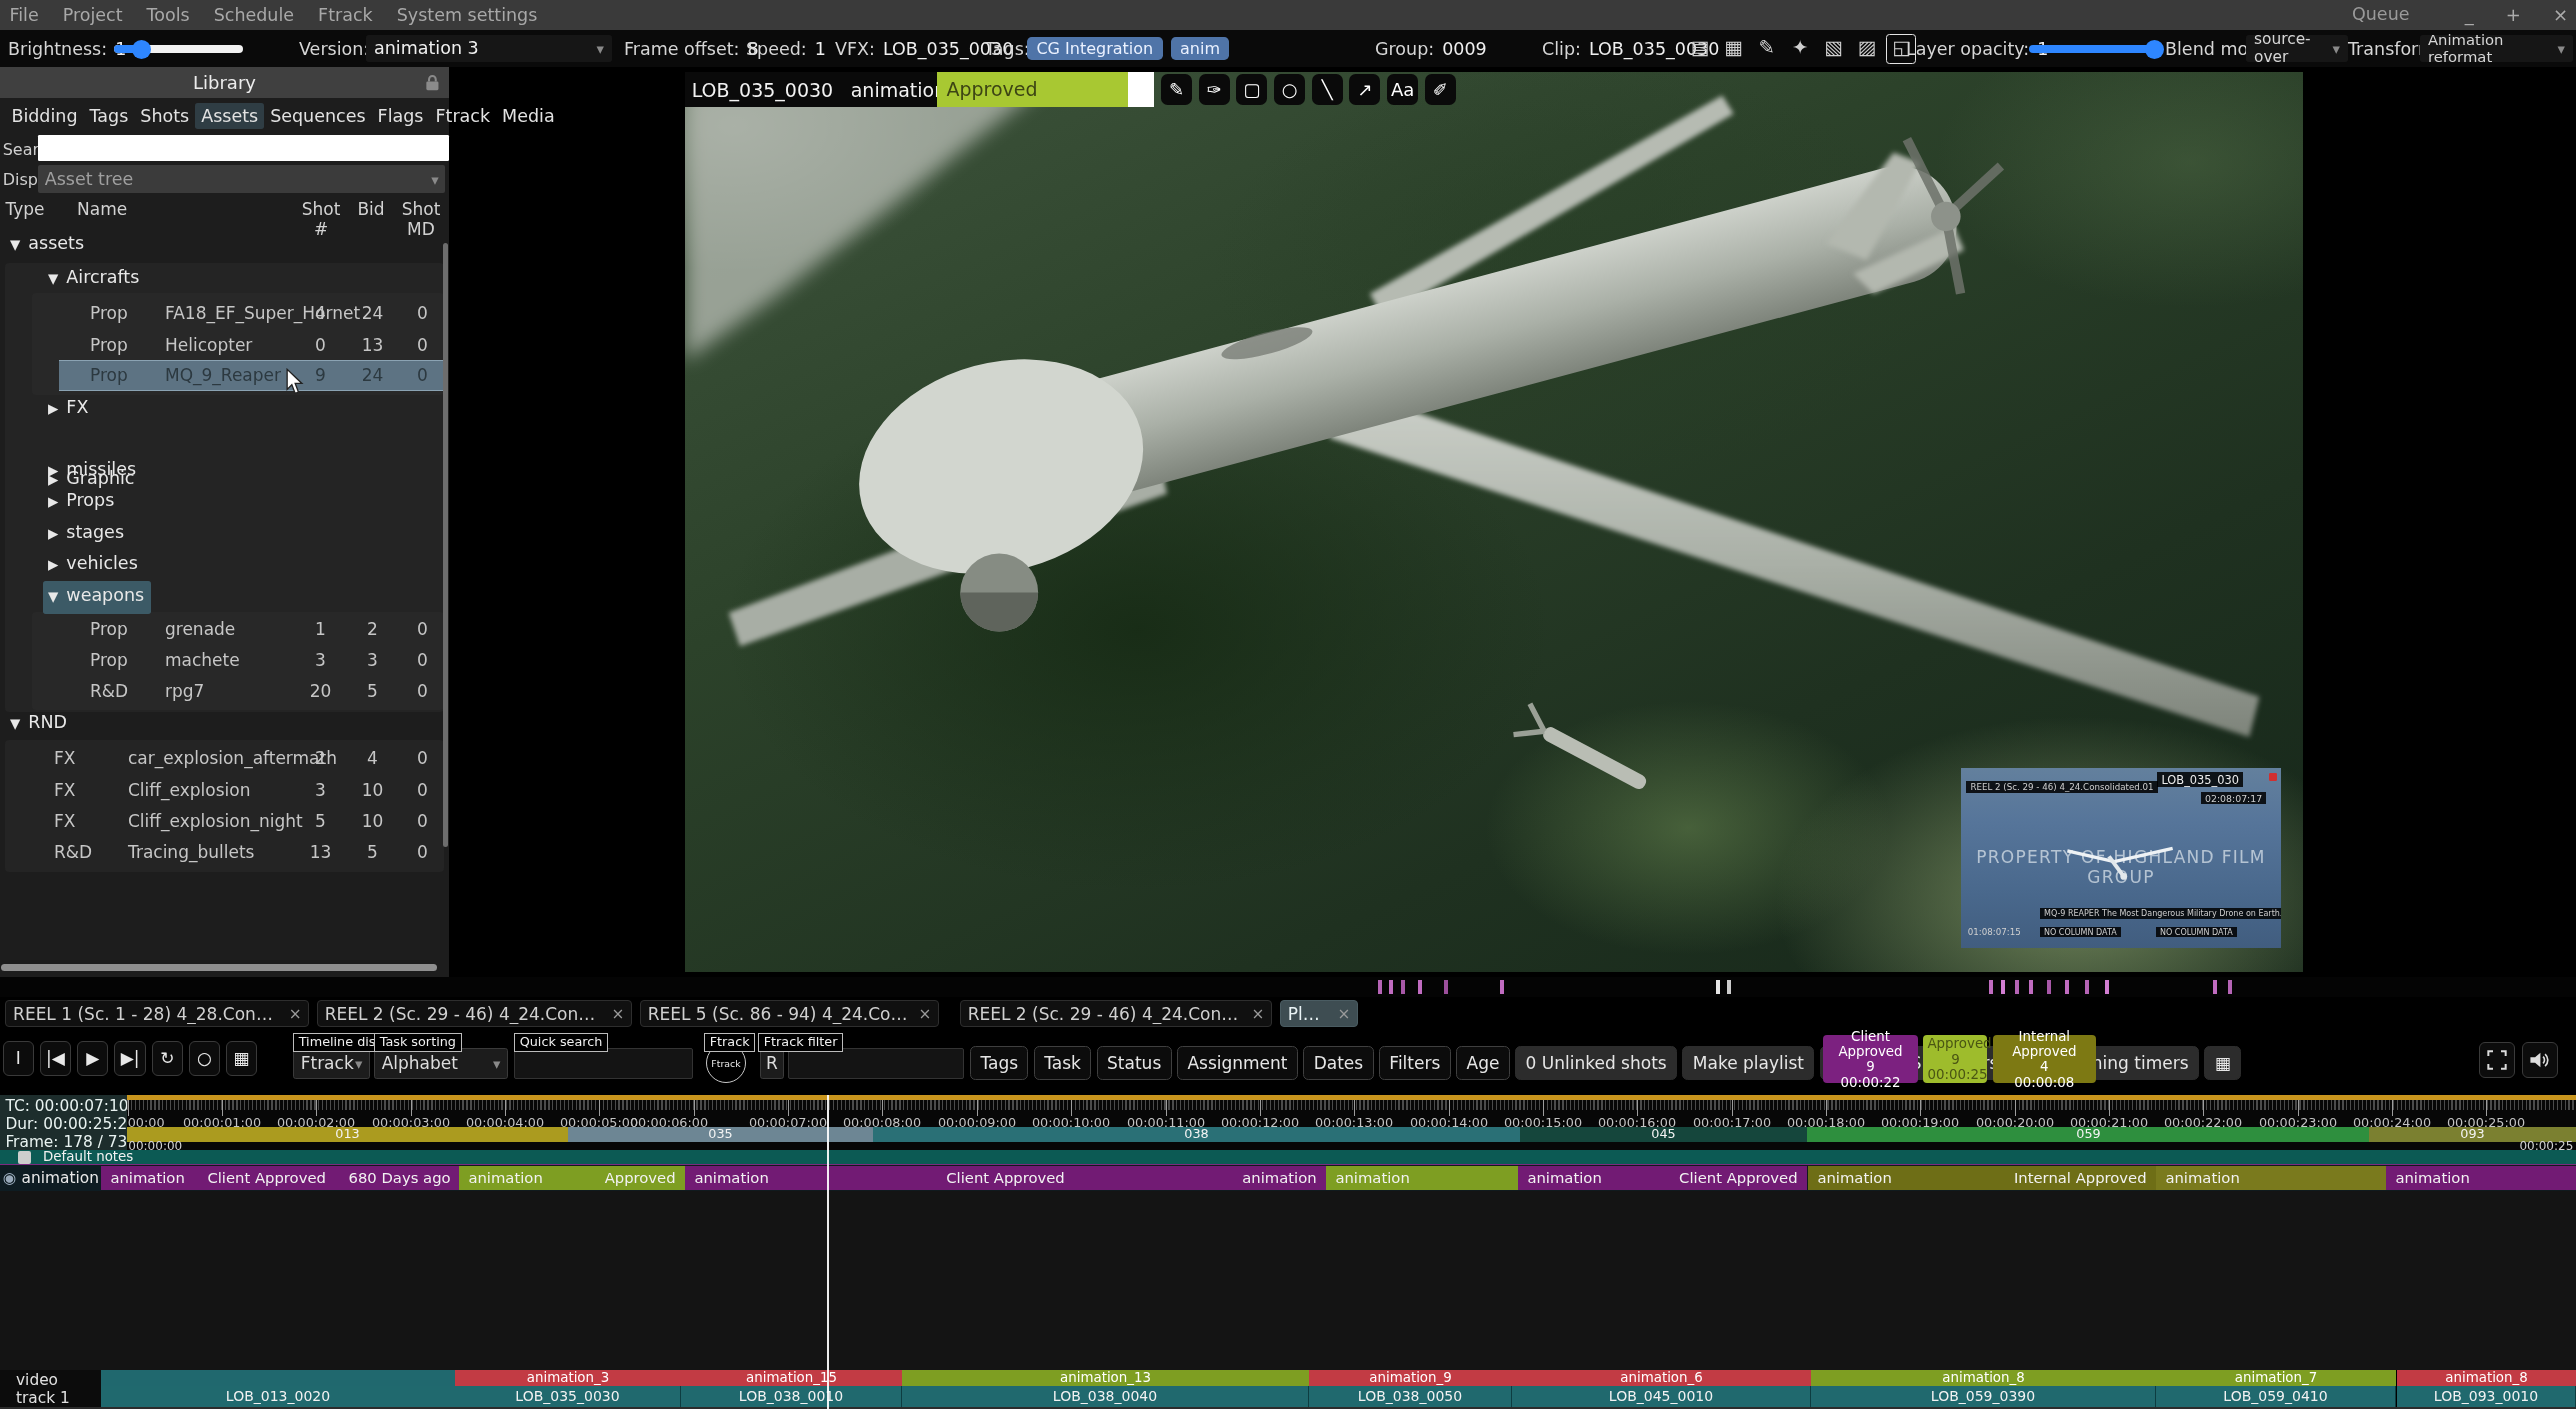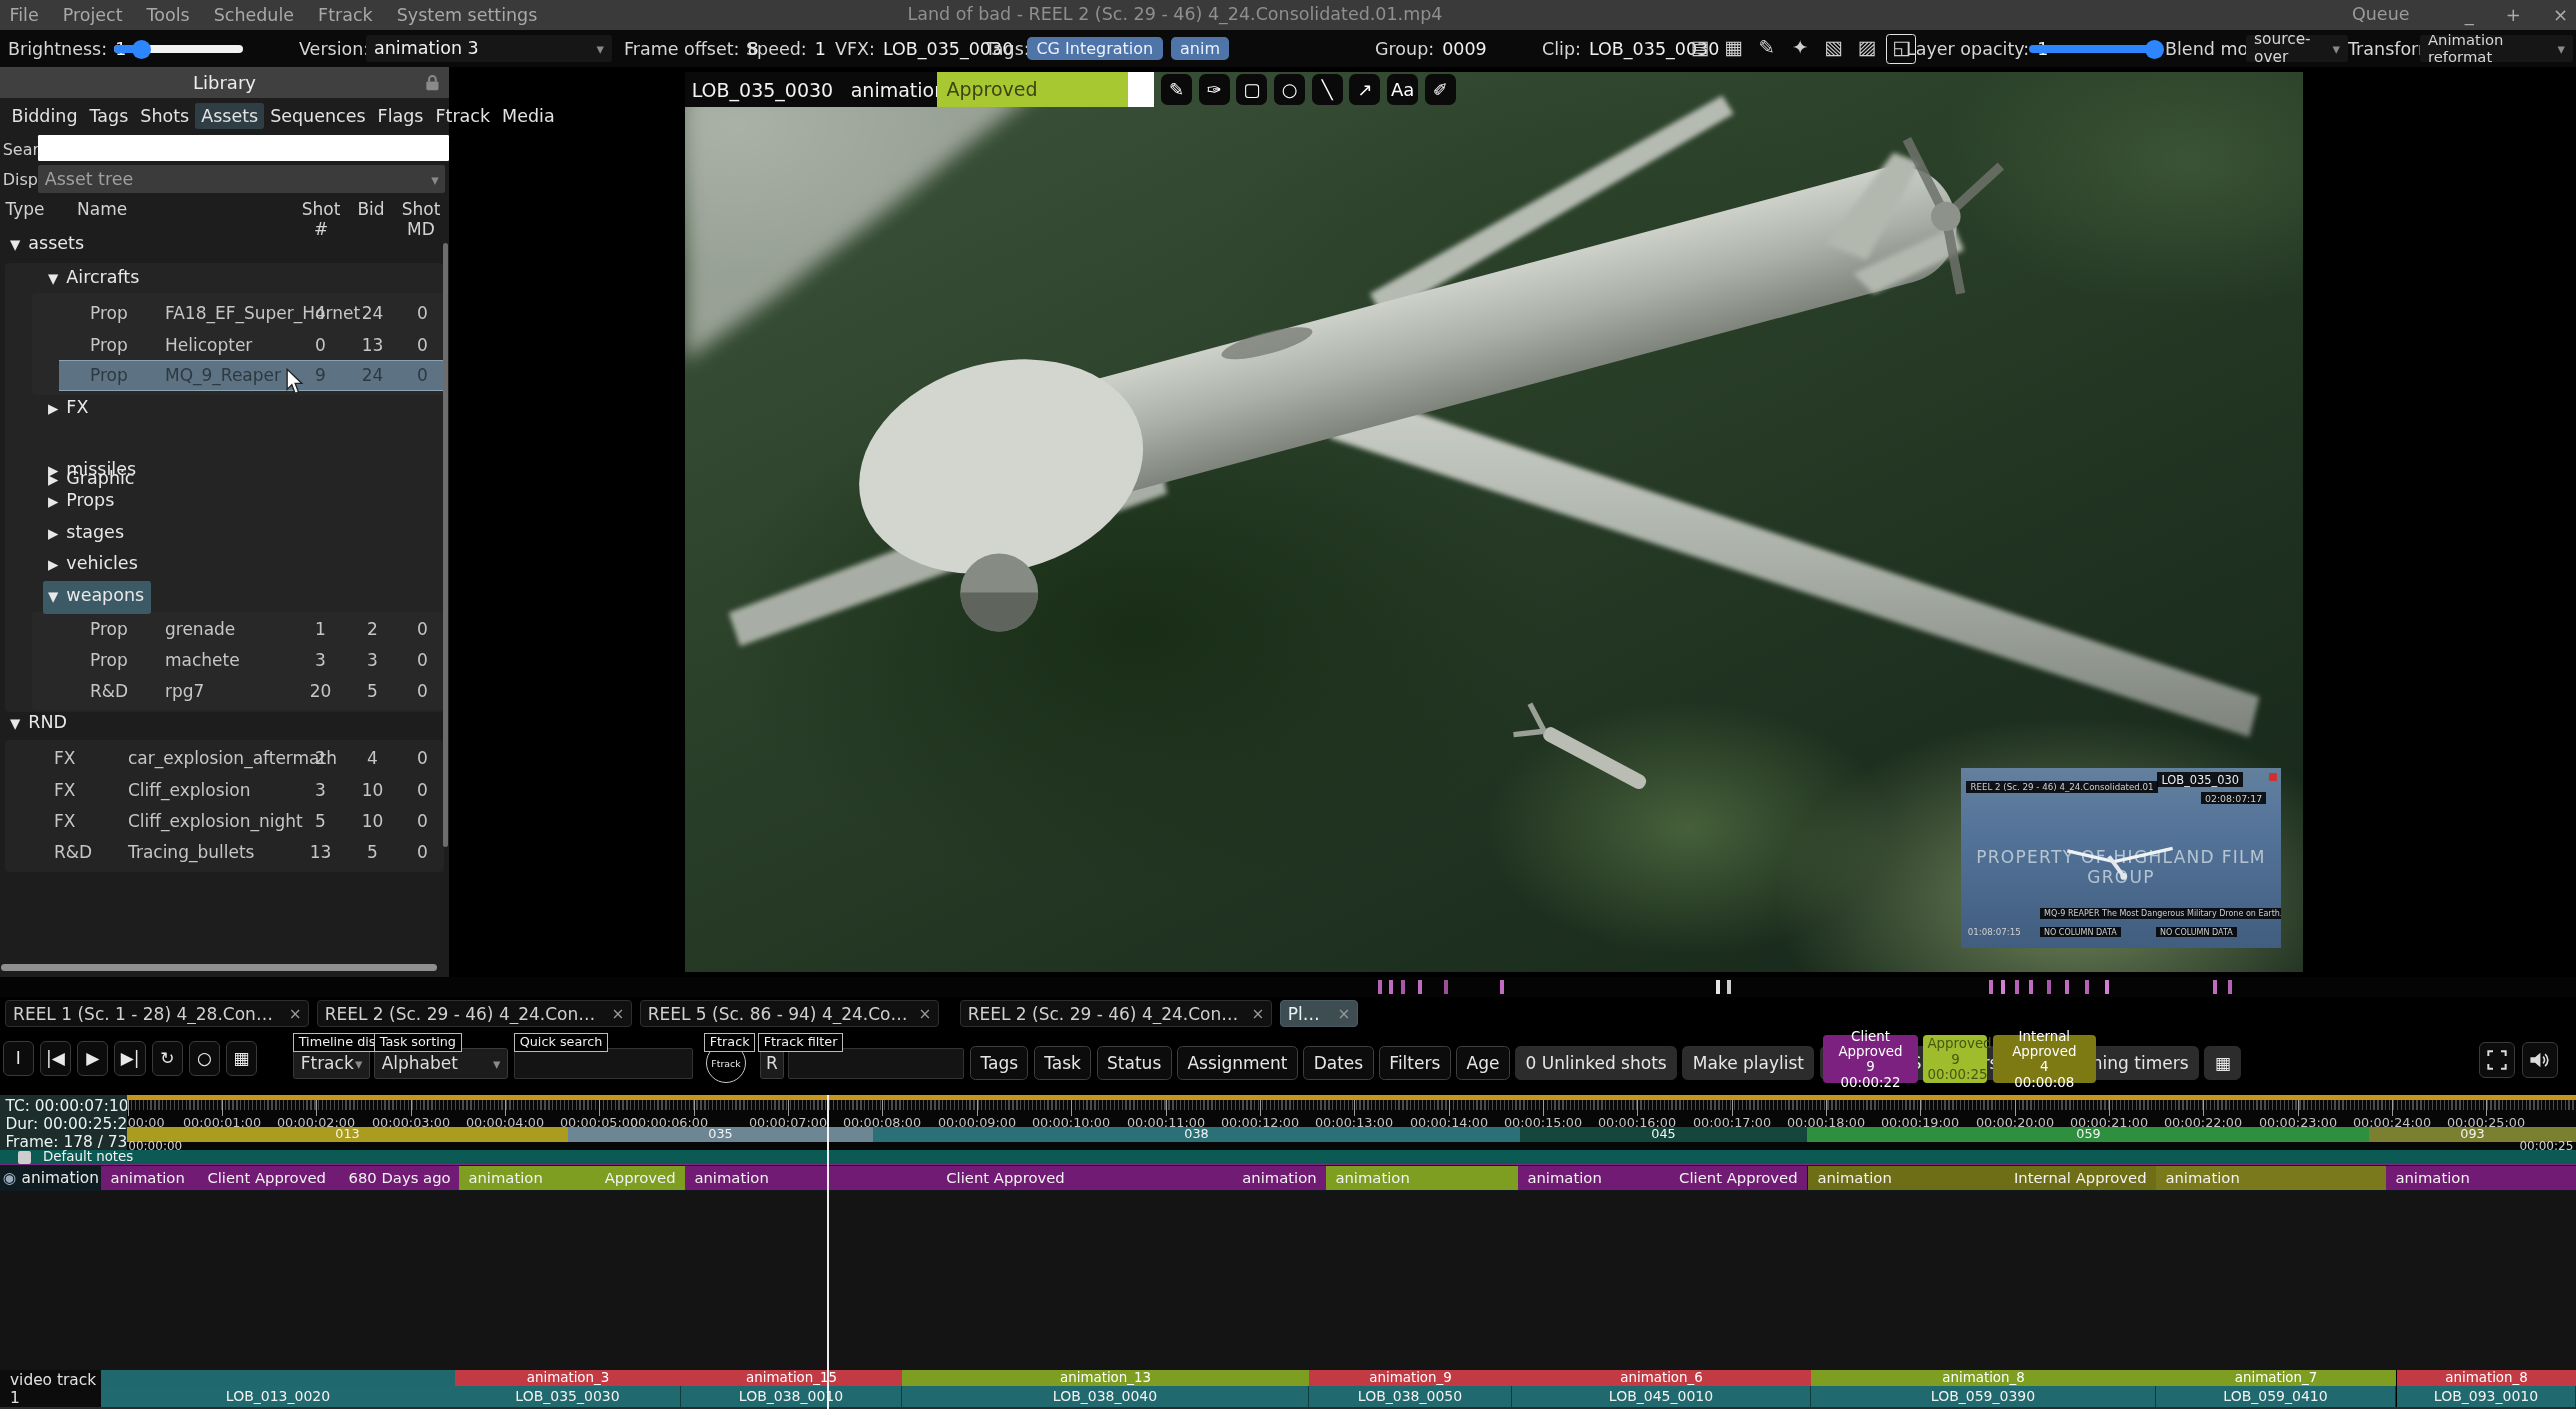--- a/index.html
+++ b/index.html
@@ -151,21 +151,21 @@
   .dn-label{position:absolute;left:43px;top:0;font-size:13.4px;color:#f2f2f2;line-height:14.8px;}
   .ntrack{position:absolute;left:0;top:1164px;width:2576px;height:25.5px;background:#101a1e;
           border-top:1.3px solid #7c2a80;box-sizing:content-box;}
   .ntrack-label{position:absolute;left:0;top:0;width:101px;height:25.5px;display:flex;gap:5.4px;align-items:center;
           padding-left:2.7px;font-size:15.4px;color:#e8e8e8;background:#0e1c22;box-sizing:border-box;}
   .nseg{position:absolute;top:0.7px;height:24px;display:flex;align-items:center;justify-content:space-between;
         padding:0 9.4px;font-size:14.8px;color:#f2f2f2;white-space:nowrap;overflow:hidden;box-sizing:border-box;}
   .nseg.single{justify-content:flex-start;}
   .tl-gap{position:absolute;left:0;top:1191px;width:2576px;height:179px;background:#141414;}
   .vtrack-label{position:absolute;left:0;top:1370px;width:101px;height:37px;background:#0c0c0c;font-size:15.4px;
-        color:#e0e0e0;display:flex;align-items:center;padding-left:10px;box-sizing:border-box;}
+        color:#e0e0e0;display:flex;align-items:center;padding-left:16px;box-sizing:border-box;}
   .clip{position:absolute;top:1370px;height:37px;}
   .clip .band{height:16px;font-size:13.4px;color:#fff;text-align:center;line-height:16px;overflow:hidden;}
   .clip .cname{height:21px;background:#20696e;font-size:14px;color:#f2f2f2;text-align:center;line-height:21px;
         overflow:hidden;border-right:1.3px solid #0d3d41;box-sizing:border-box;}
   .tl-bottom{position:absolute;left:0;top:1407px;width:2576px;height:2.7px;background:#2c2c2c;}
   .playhead{position:absolute;left:827px;top:1095px;width:2px;height:315px;background:rgba(255,255,255,.92);z-index:6;}
 </style>
 </head>
 <body>
 
@@ -173,21 +173,20 @@
 
   <div class="titlebar">
     <div id="menus">
         <span class="menu-item">File</span>
         <span class="menu-item">Project</span>
         <span class="menu-item">Tools</span>
         <span class="menu-item">Schedule</span>
         <span class="menu-item">Ftrack</span>
         <span class="menu-item">System settings</span>
       </div>
-    <div class="win-title">Land of bad - REEL 2 (Sc. 29 - 46) 4_24.Consolidated.01.mp4</div>
     <div class="queue">Queue</div>
     <div id="winctl">
         <span>_</span>
         <span>+</span>
         <span>×</span>
       </div>
   </div>
 
   <div class="toolbar">
     <div class="tb-item" style="left:8px">

